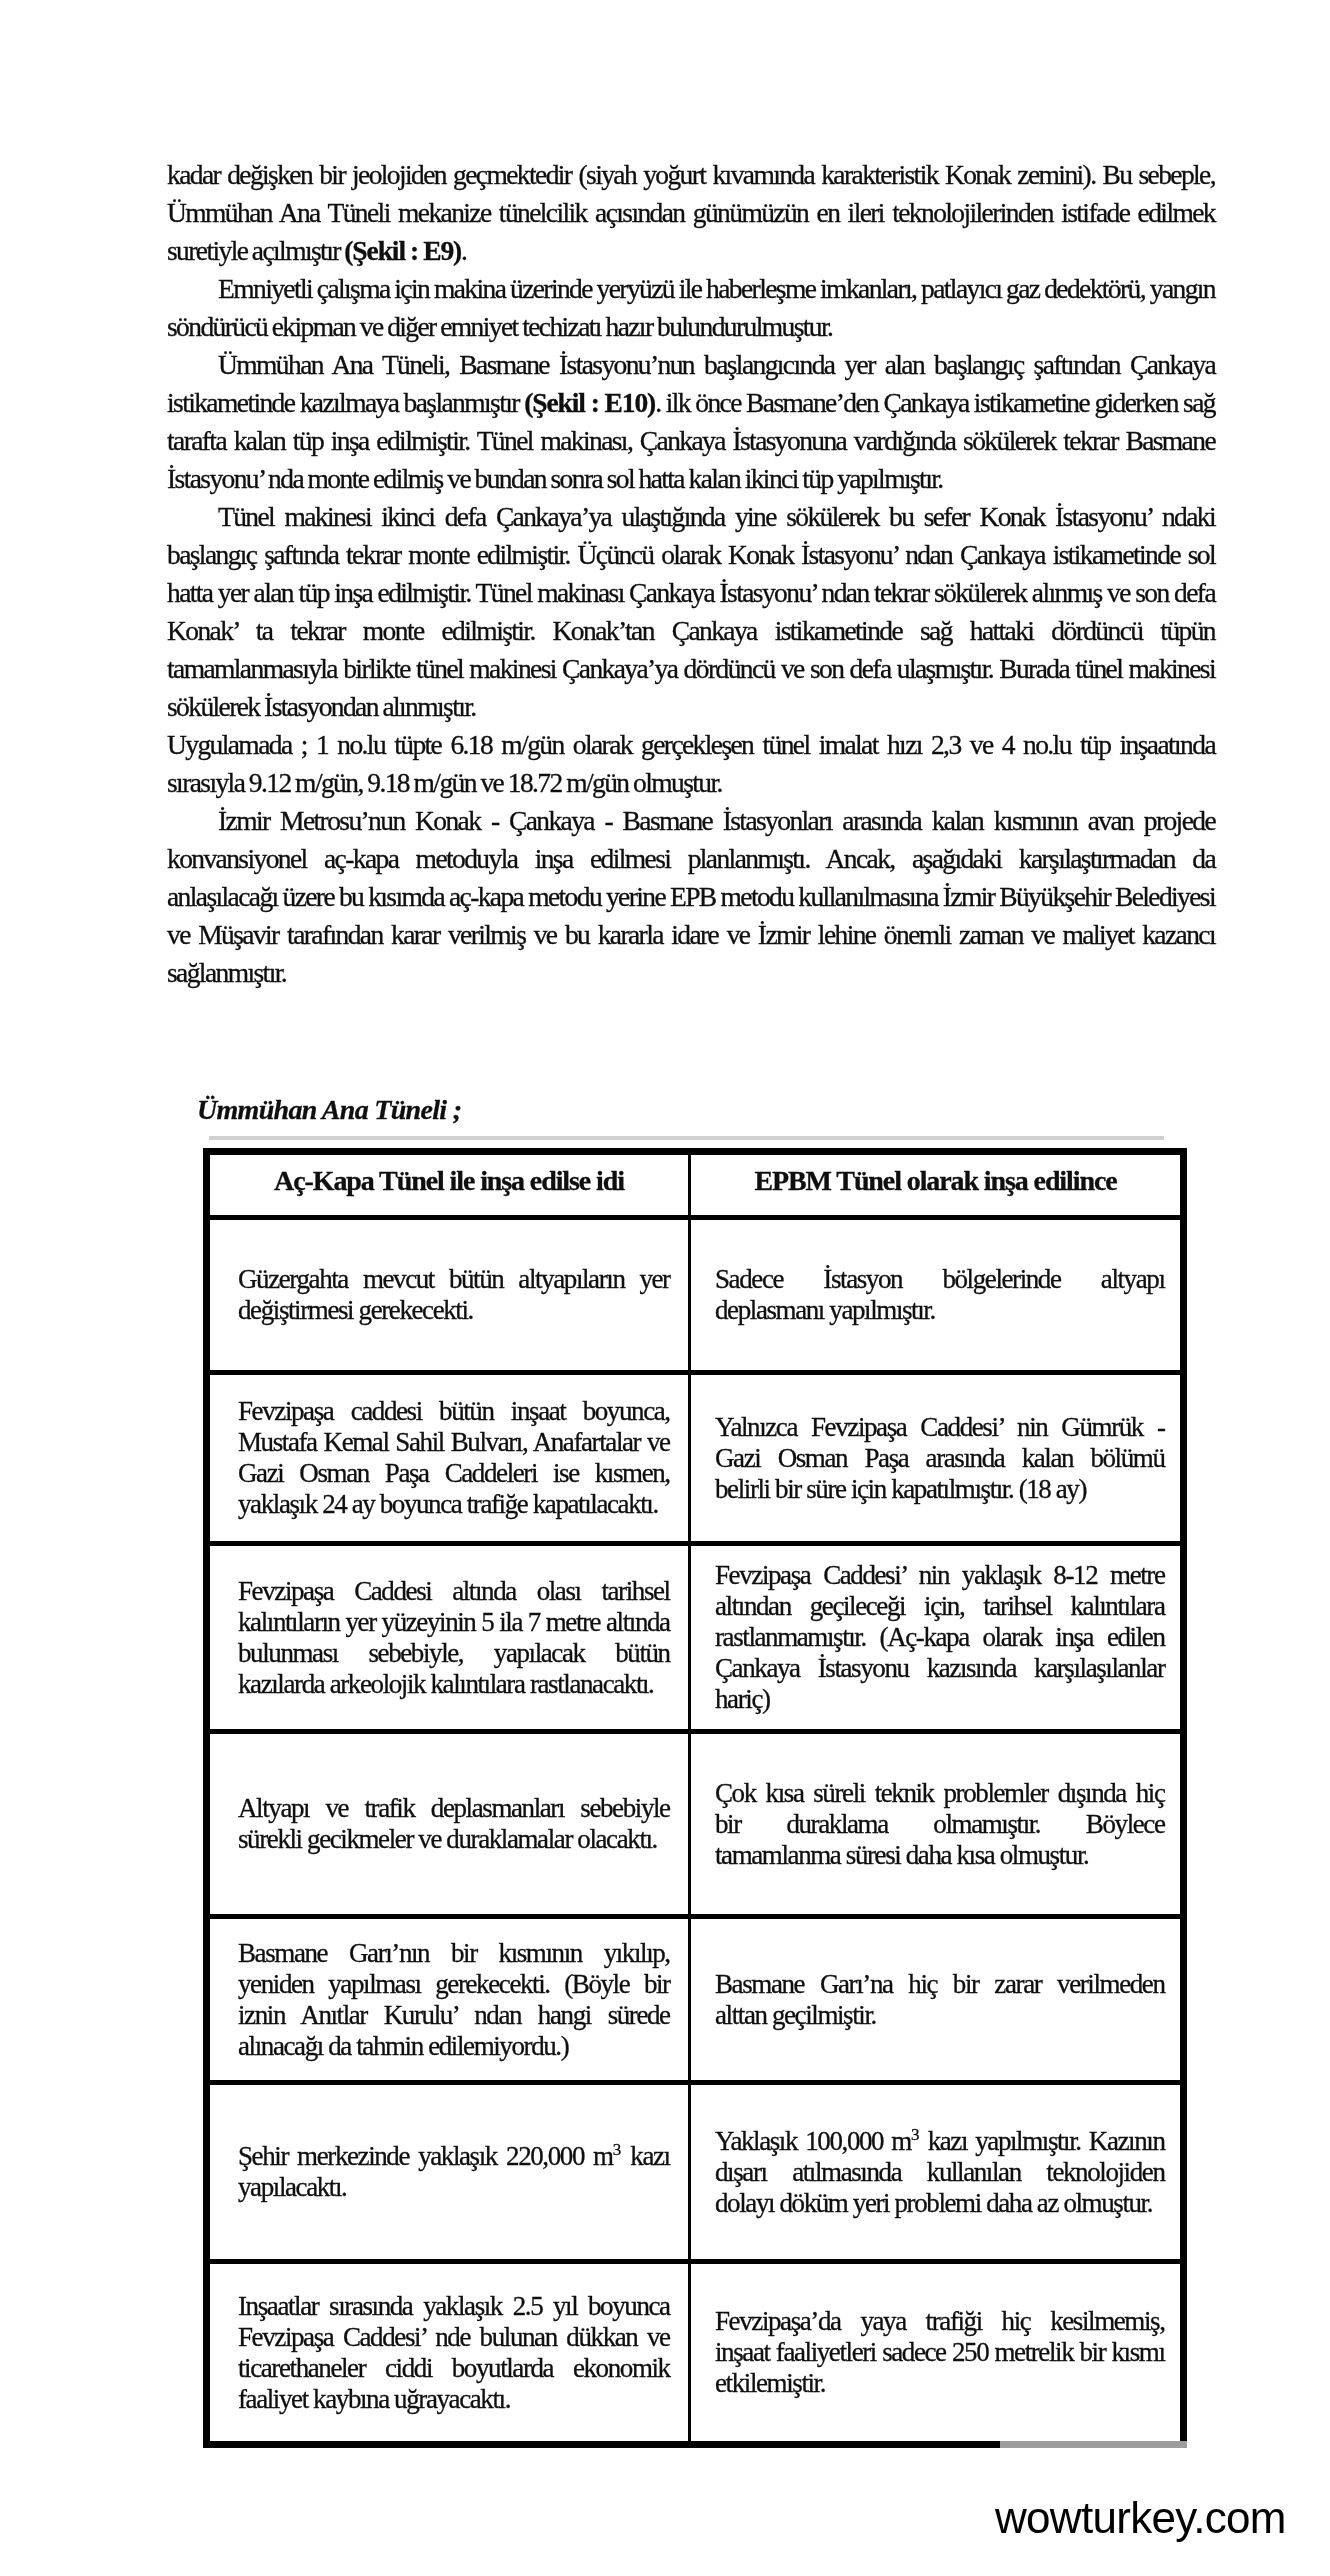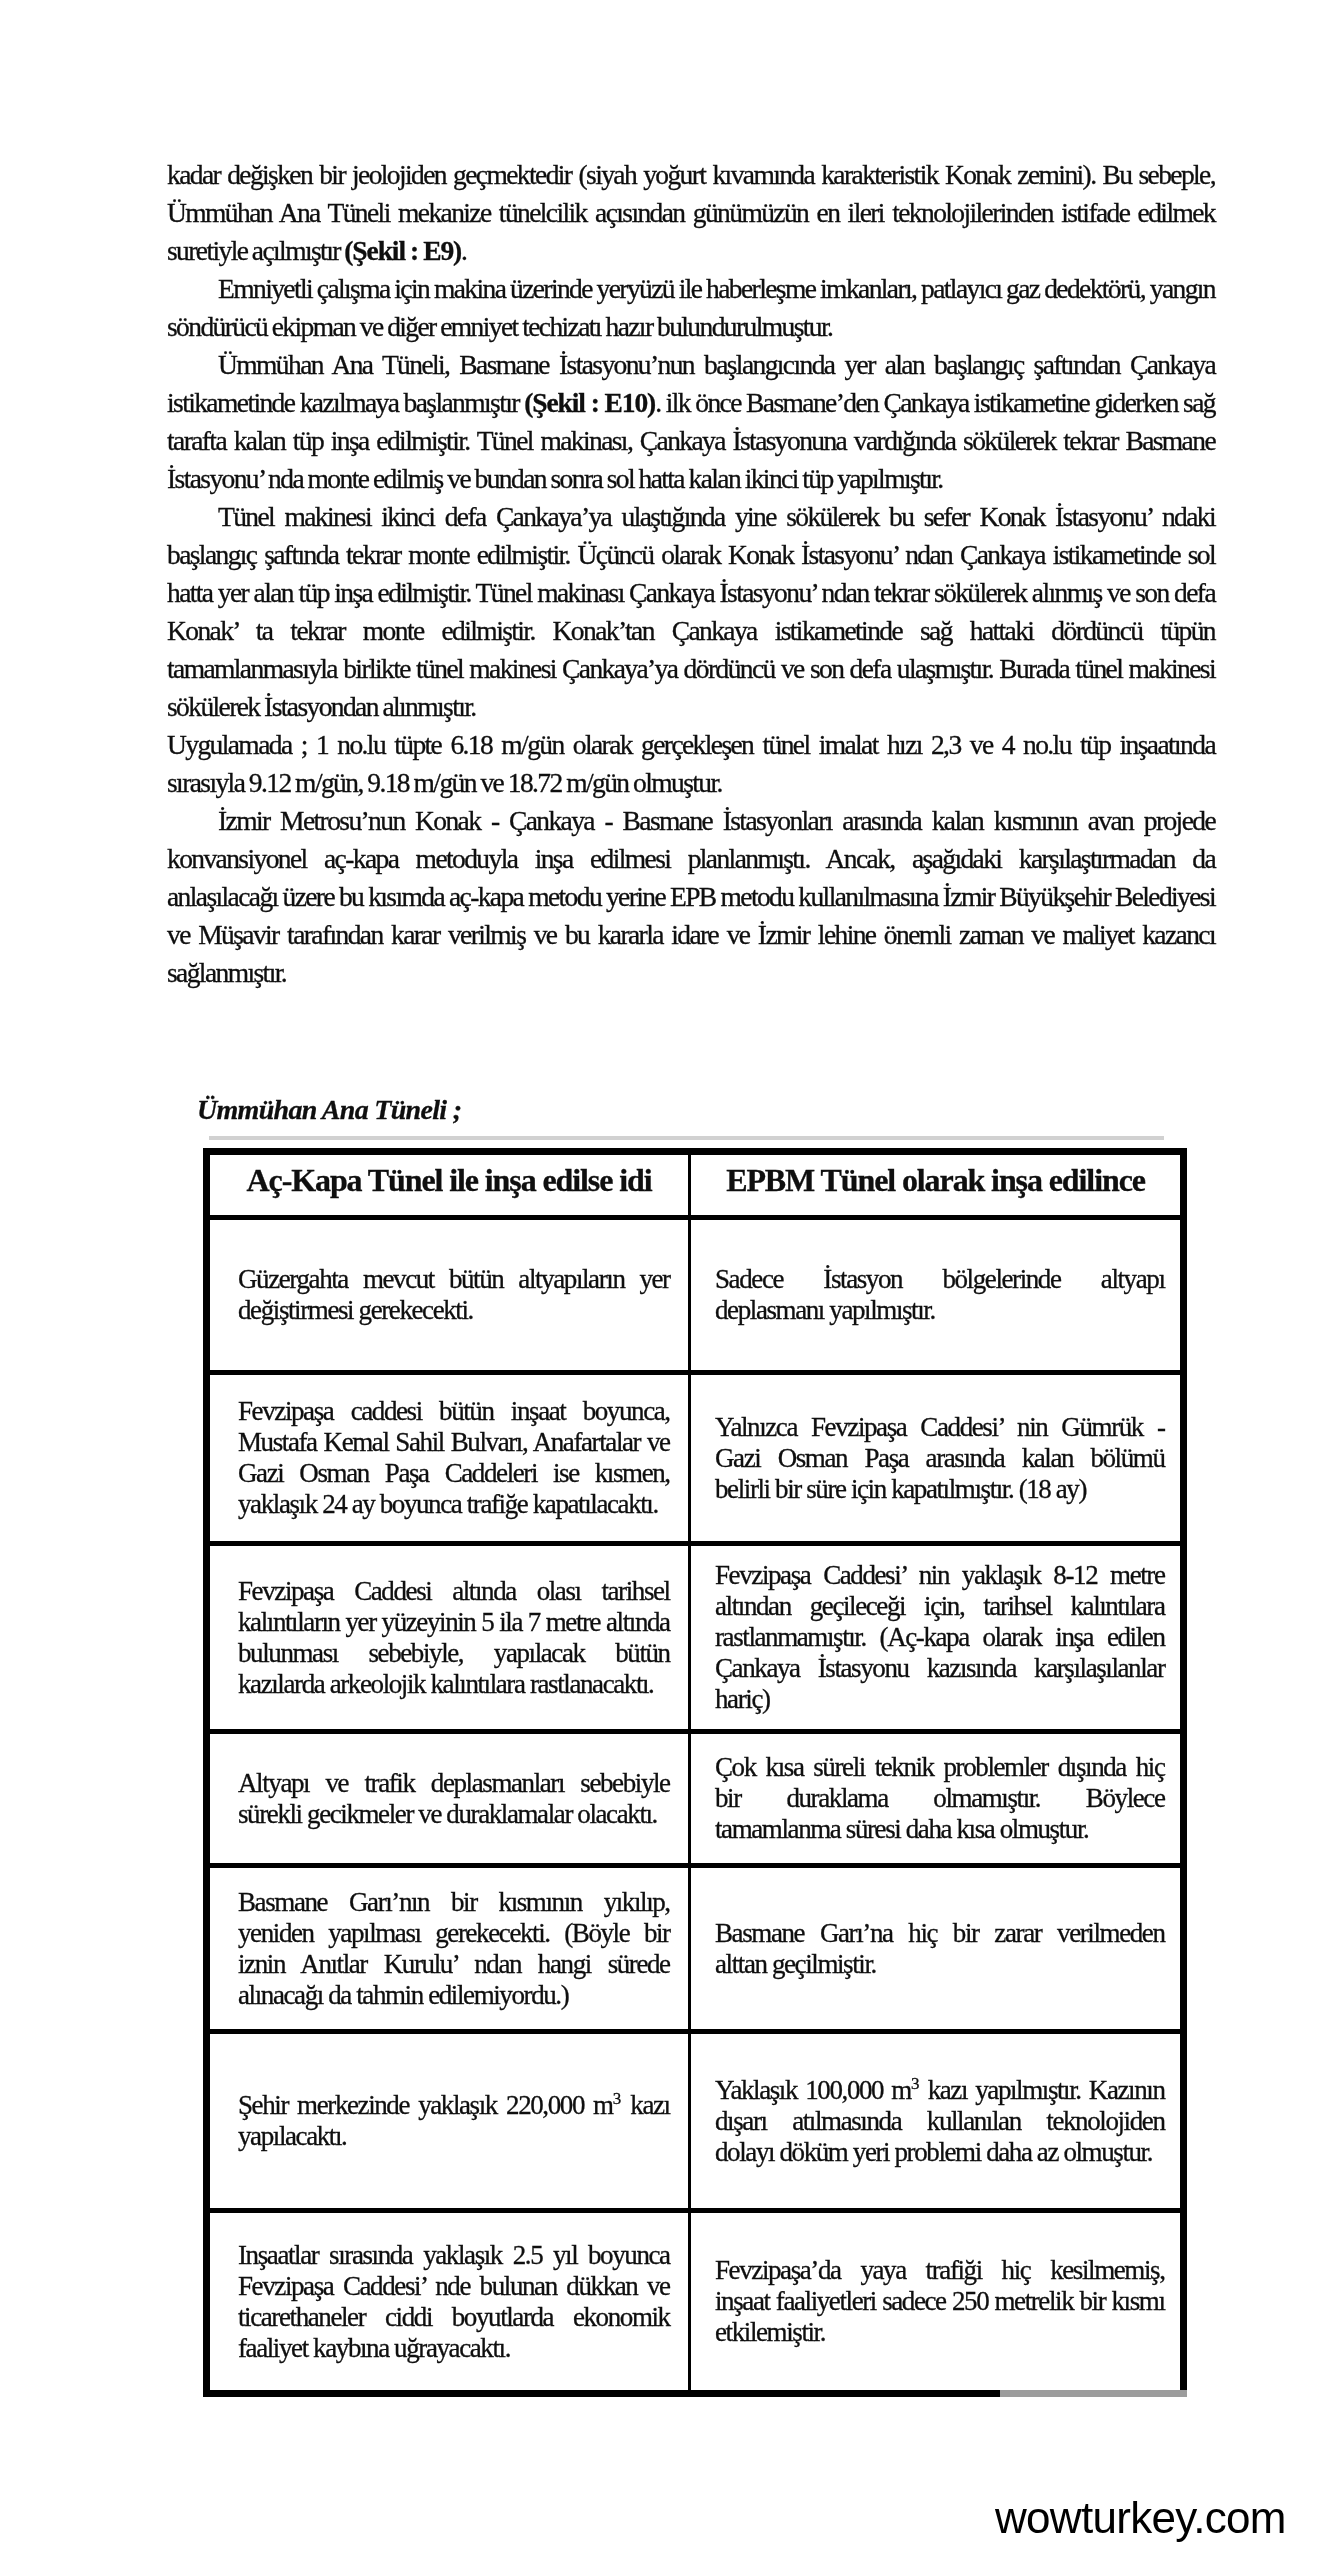--- a/index.html
+++ b/index.html
@@ -72,38 +72,38 @@
     table-layout: fixed;
     font-size: 27px;
     line-height: 31px;
     letter-spacing: -1.4px;
     -webkit-text-stroke: 0.3px #0f0f0f;
   }
   .cmp-table th {
     height: 60px;
     vertical-align: top;
     padding-top: 10px;
-    font-size: 32px;
+    font-size: 28px;
     font-weight: bold;
     text-align: center;
     letter-spacing: -1.1px;
   }
   .cmp-table th:first-child { width: 481px; }
   .cmp-table th:first-child, .cmp-table td:first-child { border-right: 3.5px solid #000; }
   .cmp-table tbody td {
     border-top: 5px solid #000;
     vertical-align: middle;
     text-align: justify;
     padding: 14px 18.3px 14px 28px;
   }
   .cmp-table tbody td:last-child { padding: 14px 15.5px 14px 24px; }
   .cmp-table tbody tr:nth-child(1) { height: 155px; }
   .cmp-table tbody tr:nth-child(2) { height: 171px; }
   .cmp-table tbody tr:nth-child(3) { height: 176px; }
-  .cmp-table tbody tr:nth-child(4) { height: 134px; }
+  .cmp-table tbody tr:nth-child(4) { height: 185px; }
   .cmp-table tbody tr:nth-child(5) { height: 166px; border-radius: 26px; }
   .cmp-table tbody tr:nth-child(6) { height: 179px; }
   .cmp-table tbody tr:nth-child(7) { height: 182px; }
   .cmp-table sup {
     font-size: 17px;
     vertical-align: super;
     line-height: 0;
     letter-spacing: 0;
   }
 

